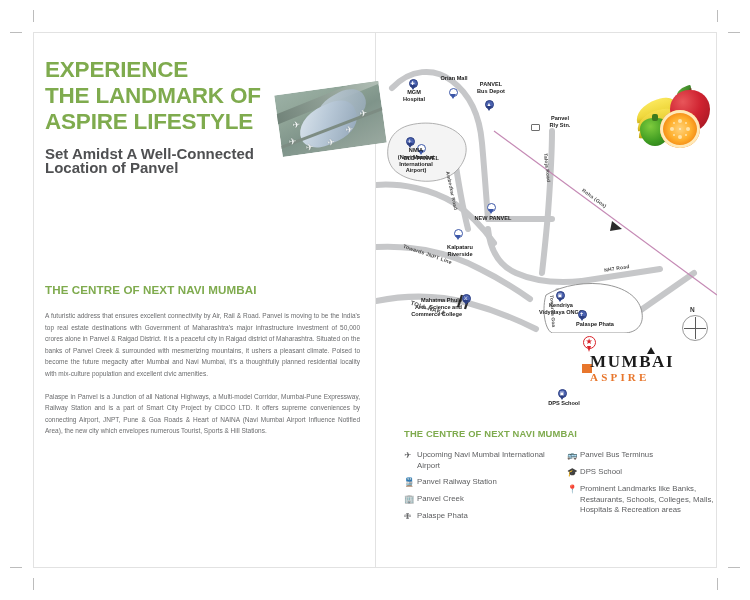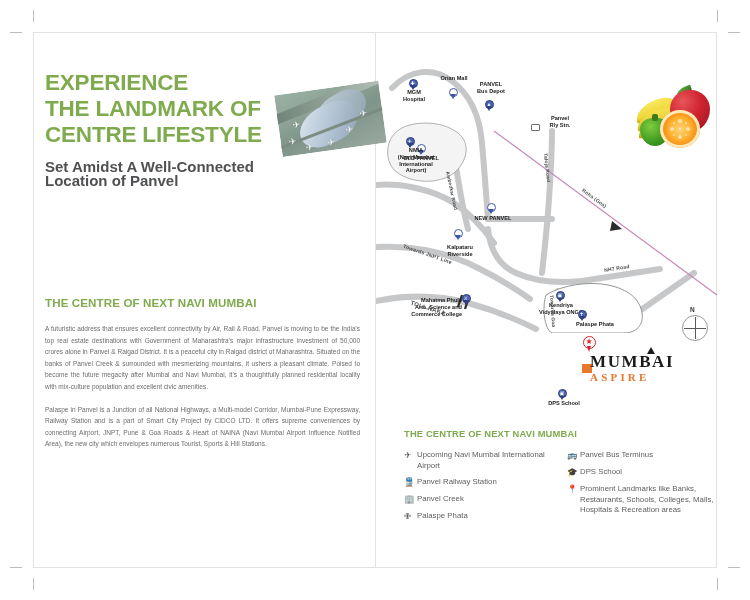--- a/index.html
+++ b/index.html
@@ -14,21 +14,21 @@
   .crop{position:absolute;background:#bcbcbc;}
   .crop.h{width:12px;height:1px;}
   .crop.v{width:1px;height:12px;}
 
   
   .trim{position:absolute;left:33px;top:32px;width:684px;height:536px;
         border:1px solid #e2e2e2;box-sizing:border-box;}
   .divider{position:absolute;left:375px;top:32px;width:1px;height:536px;background:#e2e2e2;}
 
   
-  .left{position:absolute;left:45px;top:70px;width:315px;}
+  .left{position:absolute;left:45px;top:57px;width:315px;}
 
   .headline{font-size:22.5px;line-height:26px;font-weight:bold;
             color:#7fab4e;letter-spacing:-0.2px;margin:0;}
   .subhead{margin-top:12px;font-size:15px;line-height:14px;font-weight:bold;color:#4f5052;}
 
   .airport-photo{position:absolute;left:278px;top:88px;width:105px;height:62px;
       overflow:hidden;transform:rotate(-8deg);box-shadow:0 0 0 0 rgba(0,0,0,0);}
   .airport-photo .sky{position:absolute;inset:0;
       background:linear-gradient(160deg,#9bb0a5 0%,#8fa497 30%,#7f948a 55%,#9aa9a0 100%);}
   .airport-photo .strip1{position:absolute;left:-10%;top:8%;width:125%;height:16%;
@@ -155,21 +155,21 @@
   <div class="crop h" style="left:728px; top:567px;"></div>
   <div class="crop v" style="left:717px; top:578px;"></div>
 
   <div class="trim"></div>
   <div class="divider"></div>
 
   <div class="left">
     <h1 class="headline">
       <span>EXPERIENCE</span><br>
       <span>THE LANDMARK OF</span><br>
-      <span>CENTRE LIFESTYLE</span>
+      <span>ASPIRE LIFESTYLE</span>
     </h1>
     <div class="subhead">
       <span>Set Amidst A Well-Connected</span><br>
       <span>Location of Panvel</span>
     </div>
 
     <div class="title-block">
       <div class="big-sub">THE CENTRE OF NEXT NAVI MUMBAI</div>
     </div>
 

